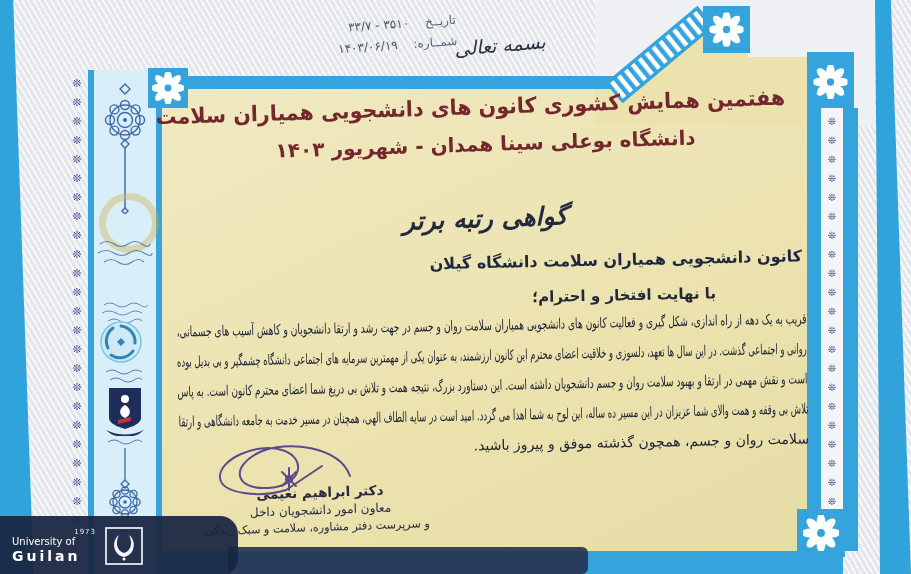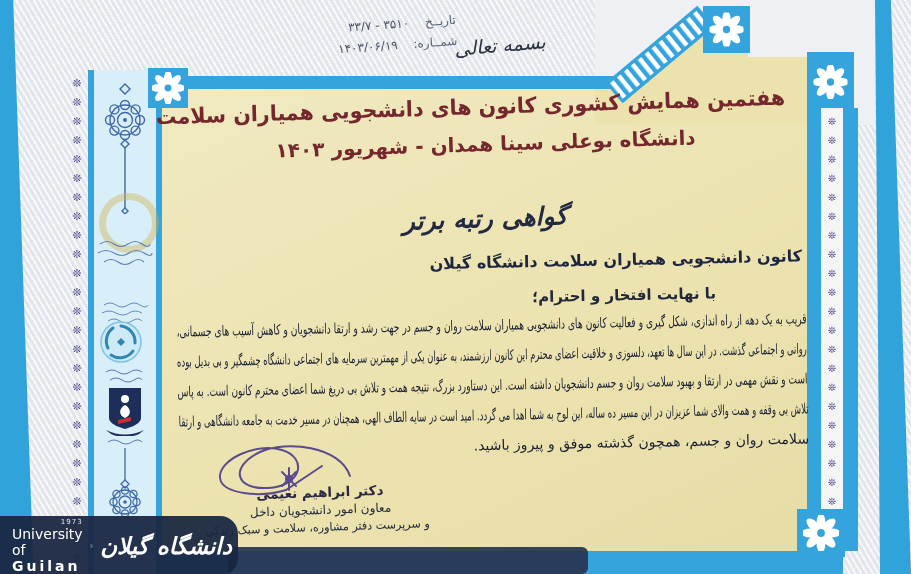--- a/index.html
+++ b/index.html
@@ -76,21 +76,21 @@
   .sig-role{font-size:12px;margin-top:3px;}
   .sig-role2{font-size:11.5px;margin-top:3px;}
   .sig-role span,.sig-role2 span,.titles span{display:inline-block;white-space:nowrap;transform-origin:center center;}
 
   
   .banner{left:0;top:516px;width:238px;height:60px;background:rgba(26,38,66,.94);
     border-radius:0 18px 18px 0;display:flex;align-items:center;gap:7px;
     padding:0 6px 0 12px;box-sizing:border-box;color:#fff;}
   .banner .latin{width:84px;line-height:1.15;}
   .banner .yr{font-size:7px;text-align:right;letter-spacing:1px;opacity:.9;}
-  .banner .l1{font-size:14px;}
+  .banner .l1{font-size:10px;}
   .banner .l2{font-size:14px;font-weight:bold;letter-spacing:3px;}
   .banner .persian{font-size:23px;font-weight:bold;font-style:italic;white-space:nowrap;}
 </style>
 </head>
 <body>
 
 <div class="stage">
 
   <svg width="0" height="0" style="position:absolute" aria-hidden="true">
     <defs>
@@ -327,16 +327,15 @@
     <div class="latin">
       <div class="yr">1973</div>
       <div class="l1">University of</div>
       <div class="l2">Guilan</div>
     </div>
     <svg width="42" height="42" viewBox="0 0 42 42">
       <rect x="3" y="3" width="36" height="36" fill="none" stroke="#fff" stroke-width="1.6"></rect>
       <path d="M21 32 C10 30 8 16 16 10 C12 18 14 26 21 28 C28 26 30 18 26 10 C34 16 32 30 21 32 Z" fill="#fff" opacity="0.95"></path>
       <circle cx="21" cy="34" r="1.5" fill="#fff"></circle>
     </svg>
-    <div class="persian">دانشگاه گیلان</div>
   </div>
 
 </div>
 
 </body></html>

